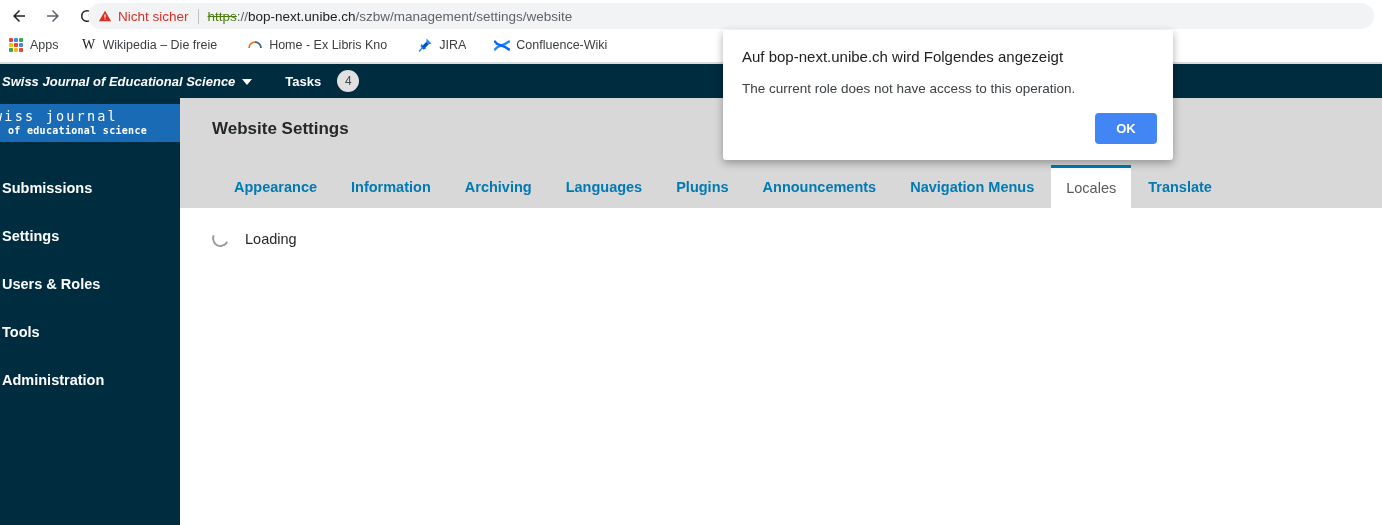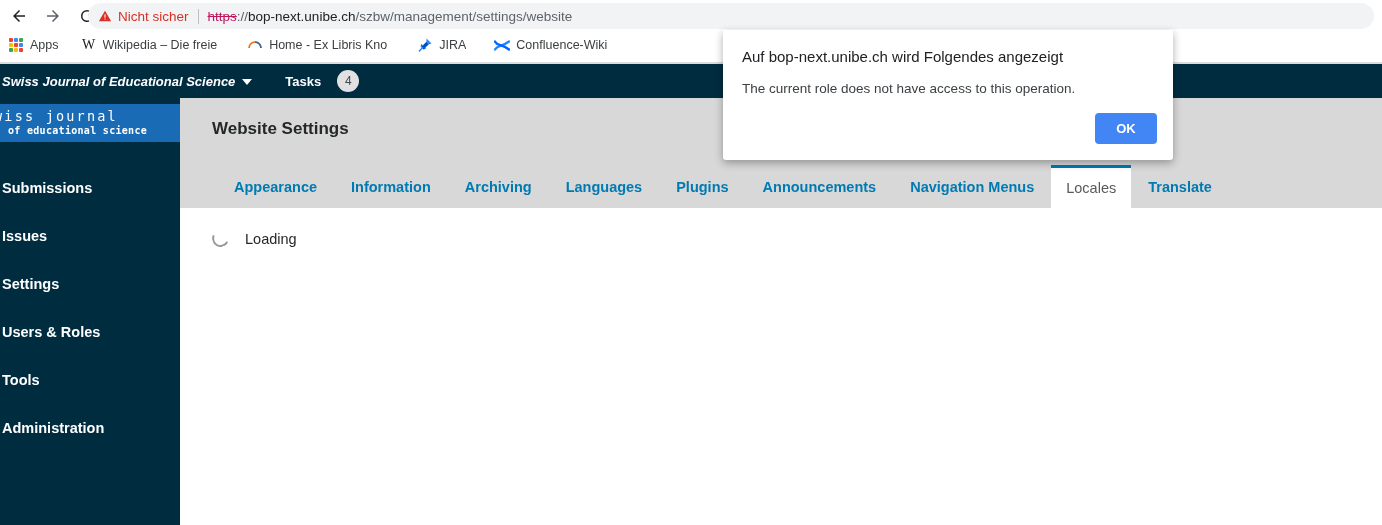--- a/index.html
+++ b/index.html
@@ -39,21 +39,21 @@
     width: 14px; height: 14px; margin-right: 6px; flex: 0 0 auto;
   }
   .not-secure {
     color: #d93025; font-size: 13.5px; white-space: nowrap;
   }
   .omni-divider {
     width: 1px; height: 15px; background: #bdc1c6; margin: 0 9px;
     flex: 0 0 auto;
   }
   .url { white-space: nowrap; font-size: 13.5px; color: #5f6368; }
-  .url .scheme { color: #be185d; text-decoration: line-through; }
+  .url .scheme { color: #4d7c0f; text-decoration: line-through; }
   .url .host { color: #202124; }
   .url .path { color: #5f6368; }
 
   
   .bookmarks {
     position: absolute; left: 0; top: 33px; width: 1382px; height: 28px;
     display: flex; align-items: flex-start;
     font-size: 12.5px; color: #3c4043;
     white-space: nowrap;
   }
@@ -344,23 +344,20 @@
     <div class="sidebar">
       <div class="brand">
         <div class="brand-1">wiss journal</div>
         <div class="brand-2">of educational science</div>
       </div>
       <div class="side-nav">
         <div class="side-item">
           <span>Submissions</span>
         </div>
         <div class="side-item">
-          <span>Issues</span>
-        </div>
-        <div class="side-item">
           <span>Settings</span>
         </div>
         <div class="side-item">
           <span>Users &amp; Roles</span>
         </div>
         <div class="side-item">
           <span>Tools</span>
         </div>
         <div class="side-item">
           <span>Administration</span>

